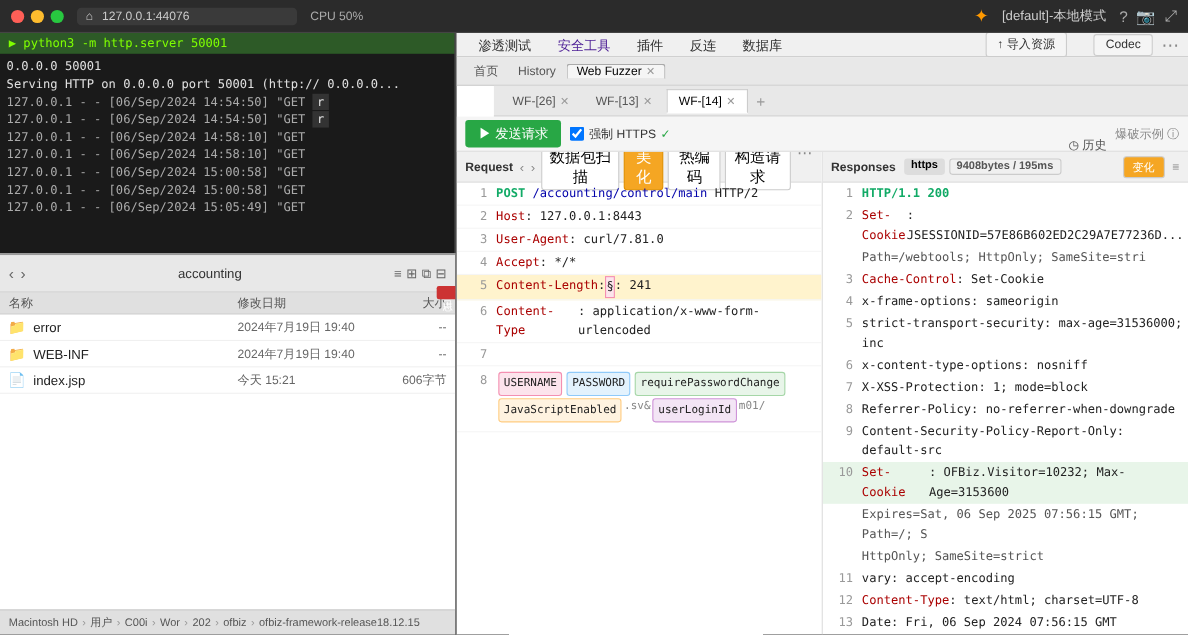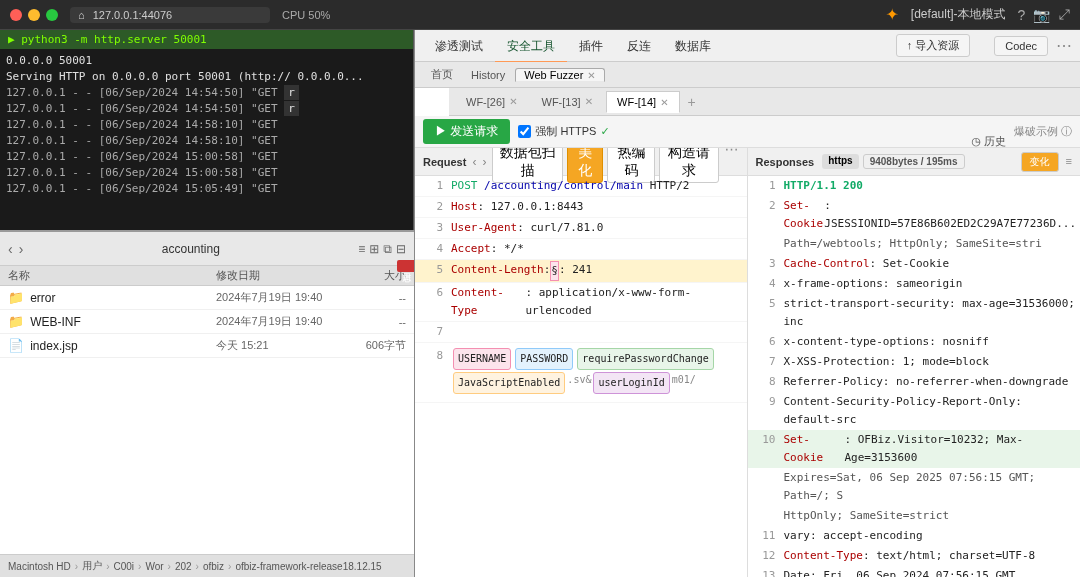--- a/index.html
+++ b/index.html
@@ -160,34 +160,34 @@
       flex-direction: column;
       overflow: hidden;
     }
 
     
     .burp-top-nav {
       background: #f0f0f0;
       border-bottom: 1px solid #ccc;
       display: flex;
       align-items: center;
-      height: 32px;
+      height: 22px;
       padding: 0 8px;
       gap: 0;
     }
     .burp-nav-item {
       padding: 0 12px;
       height: 34px;
       line-height: 34px;
       font-size: 12px;
       color: #333;
       cursor: pointer;
       border-bottom: 2px solid transparent;
     }
-    .burp-nav-active { border-bottom: 2px solid #f95; color: #14532d; font-weight: 500; }
+    .burp-nav-active { border-bottom: 2px solid #f95; color: #4c1d95; font-weight: 500; }
 
     .burp-top-right { margin-left: auto; display: flex; gap: 8px; align-items: center; }
     .burp-btn {
       padding: 3px 10px;
       border-radius: 3px;
       font-size: 11px;
       cursor: pointer;
       border: 1px solid #ccc;
       background: #f5f5f5;
       color: #333;
@@ -313,21 +313,21 @@
       color: #222;
     }
     .req-line-num {
       width: 24px;
       flex-shrink: 0;
       color: #999;
       text-align: right;
       margin-right: 8px;
       user-select: none;
     }
-    .req-method { color: #1a6; font-weight: normal; }
+    .req-method { color: #1a6; font-weight: bold; }
     .req-url { color: #00a; }
     .req-header-key { color: #a00; }
     .req-highlight { background: #fff3cd; }
 
     
     .param-block {
       display: inline-block;
       border-radius: 3px;
       padding: 1px 4px;
       margin: 1px 2px;

